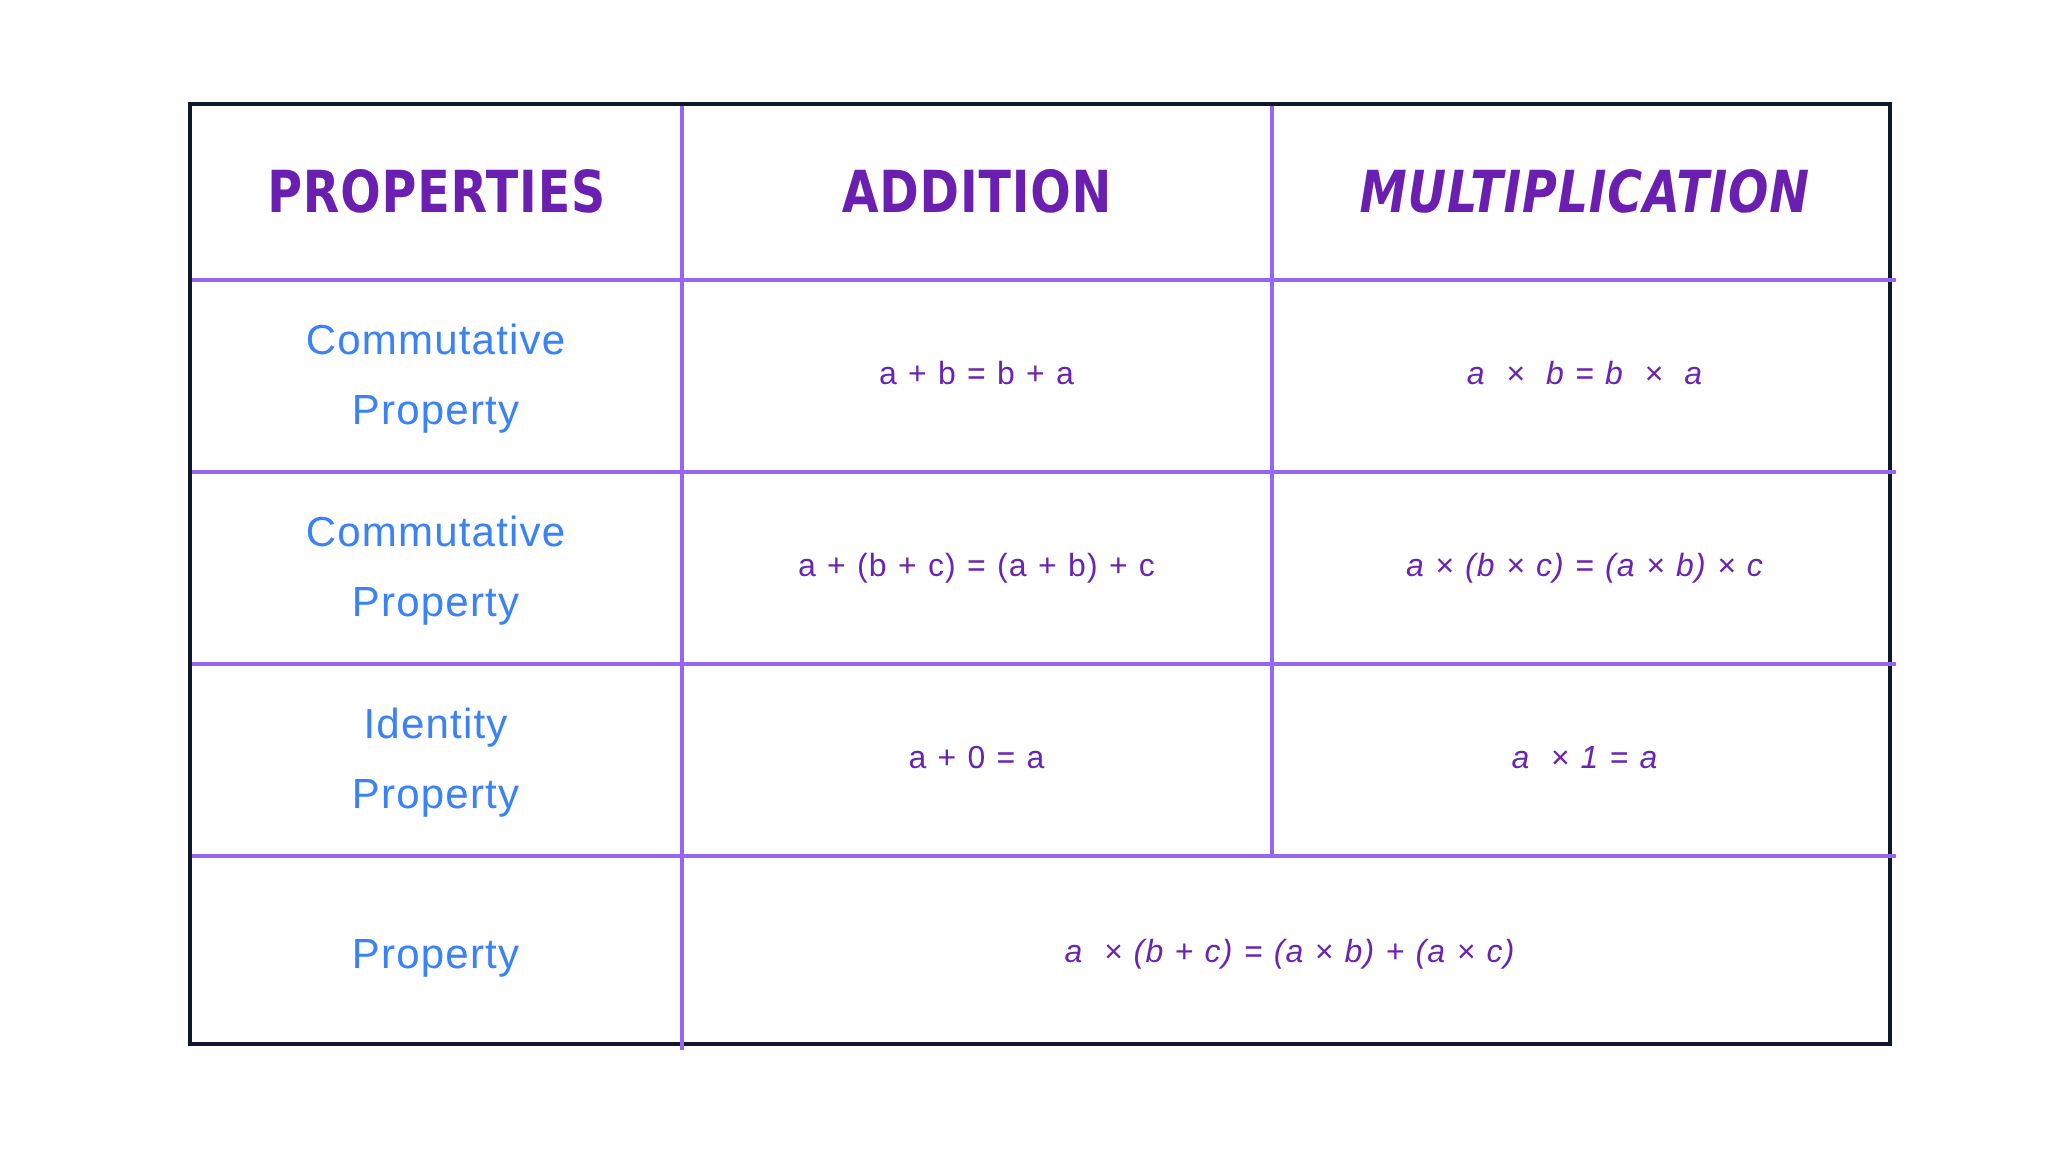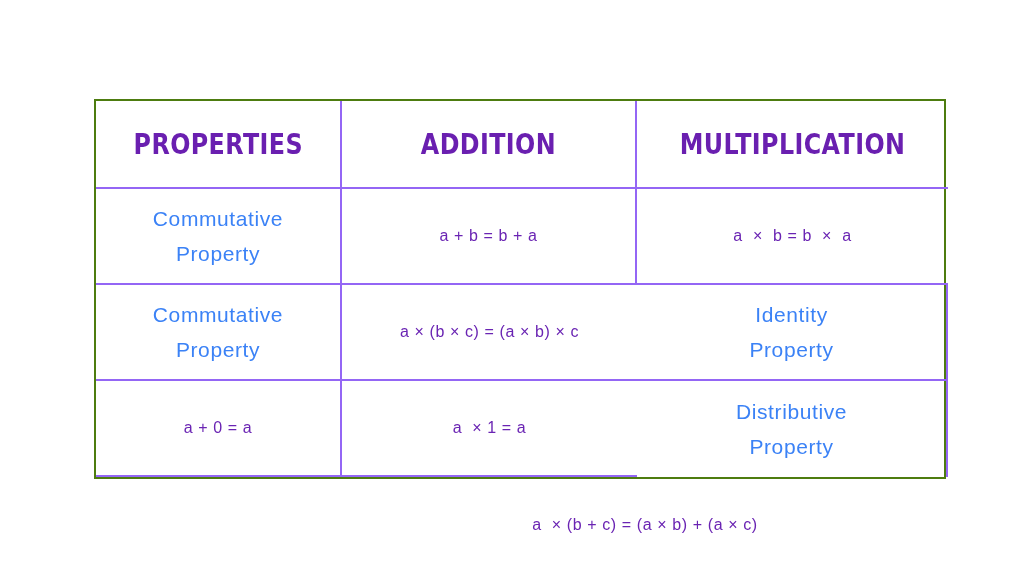--- a/index.html
+++ b/index.html
@@ -1,35 +1,34 @@
 <!DOCTYPE html>
 <html><head>
 <meta charset="utf-8">
 <style>
   html, body { margin:0; padding:0; }
   body {
     width:1024px; height:576px; background:#ffffff; position:relative; overflow:hidden;
     font-family: "Liberation Sans", "DejaVu Sans", sans-serif;
   }
   .tbl {
-    position:absolute; left:94px; top:51px; width:852px; height:380px;
-    box-sizing:border-box; border:2px solid #4d7c0f;
+    position:absolute; left:94px; top:51px; width:852px; height:472px;
+    box-sizing:border-box; border:2px solid #0f172a;
     display:grid;
     grid-template-columns: 246px 295px 311px;
     grid-template-rows: 88px 96px 96px 96px 96px;
-    margin-top: 48px;
   }
   .cell {
     box-sizing:border-box;
     border-right:2px solid #9466f5;
     border-bottom:2px solid #9466f5;
     display:flex; align-items:center; justify-content:center;
     text-align:center; color:#6a24b3;
   }
-  .cell.last-col { border-right:none; }
+  .cell.last-col { border-right:none;font-style:italic; }
   .cell.last-row { border-bottom:none; }
   .hdr {
     font-family: "DejaVu Sans", sans-serif; font-weight:bold;
     font-size:29px; letter-spacing:0.5px; color:#6a1fb0;
     transform: scaleX(0.82);
   }
   .prop { font-size:21px; line-height:35px; letter-spacing:0.6px; color:#3b82f6; }
   .eq { font-size:16px; letter-spacing:0.6px; color:#6a24b3; white-space:pre; }
   .span2 { grid-column: 2 / span 2; }
 </style>
@@ -60,39 +59,41 @@
   <div class="cell last-col">
     <span class="eq">a  ×  b = b  ×  a</span>
   </div>
 
   <div class="cell">
     <div class="prop">
       <div>Commutative</div>
       <div>Property</div>
     </div>
   </div>
+  <div class="cell">
+    <span class="eq">a + (b + c) = (a + b) + c</span>
+  </div>
   <div class="cell last-col">
     <span class="eq">a × (b × c) = (a × b) × c</span>
   </div>
 
   <div class="cell">
     <div class="prop">
       <div>Identity</div>
       <div>Property</div>
     </div>
   </div>
   <div class="cell">
     <span class="eq">a + 0 = a</span>
   </div>
   <div class="cell last-col">
     <span class="eq">a  × 1 = a</span>
   </div>
 
   <div class="cell last-row">
     <div class="prop">
-      <div>Distributive</div>
       <div>Property</div>
     </div>
   </div>
   <div class="cell last-row last-col span2">
     <span class="eq">a  × (b + c) = (a × b) + (a × c)</span>
   </div>
 </div>
 
 </body></html>

